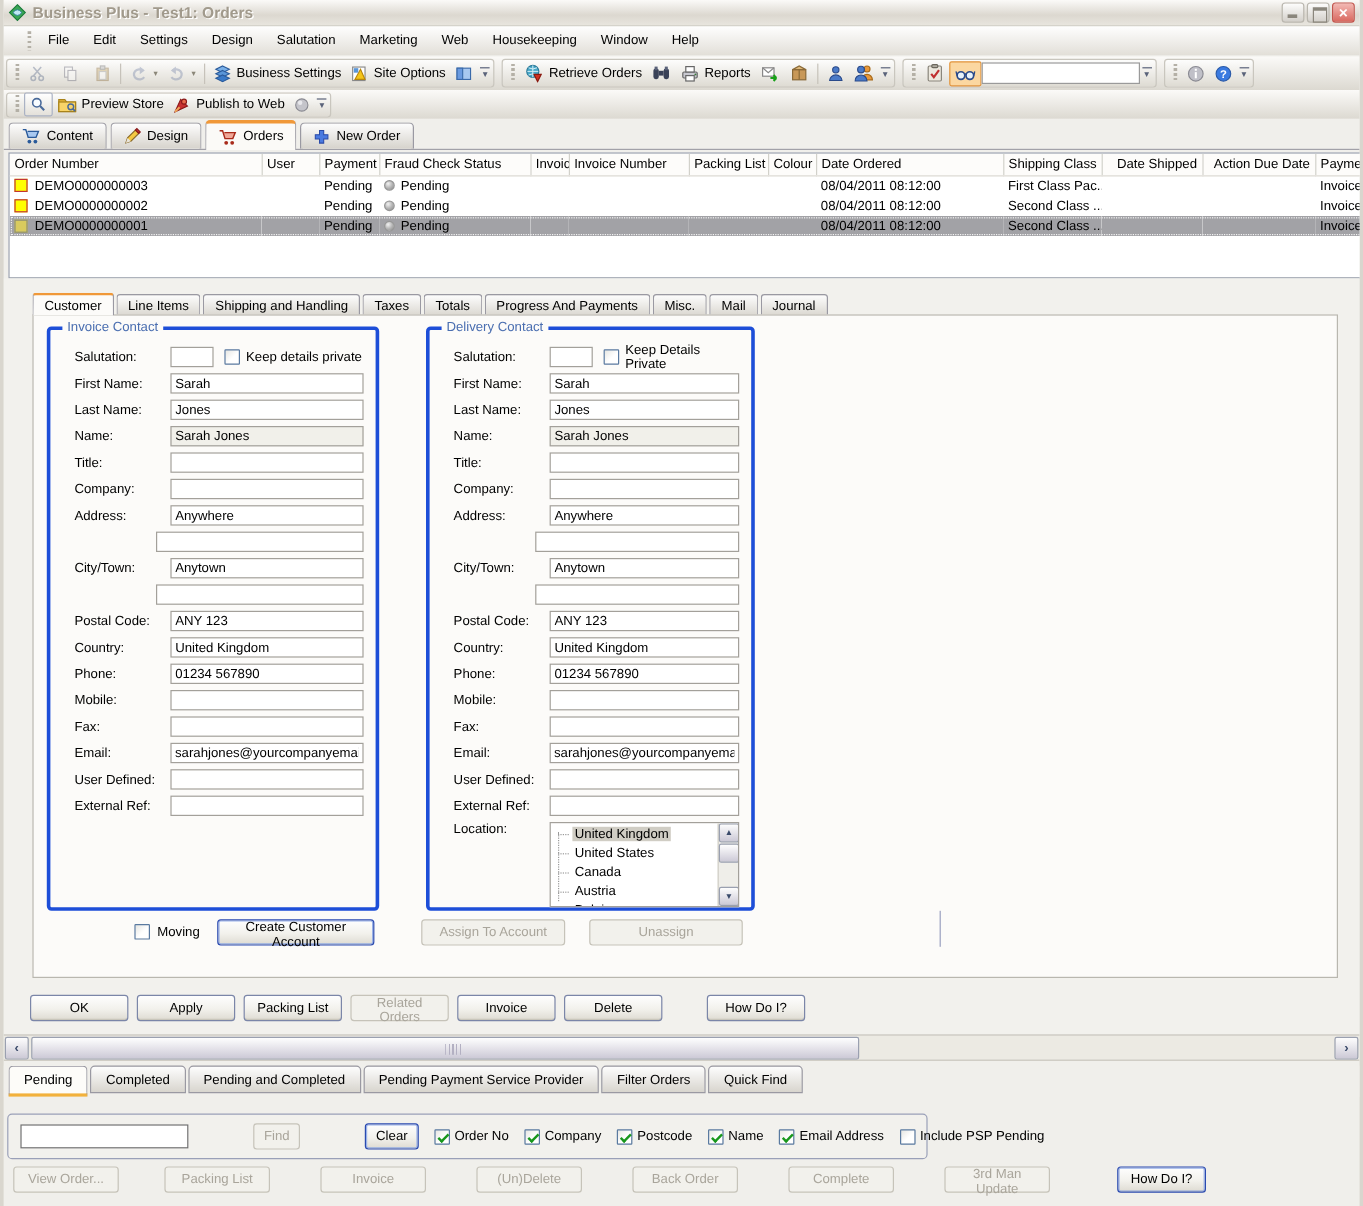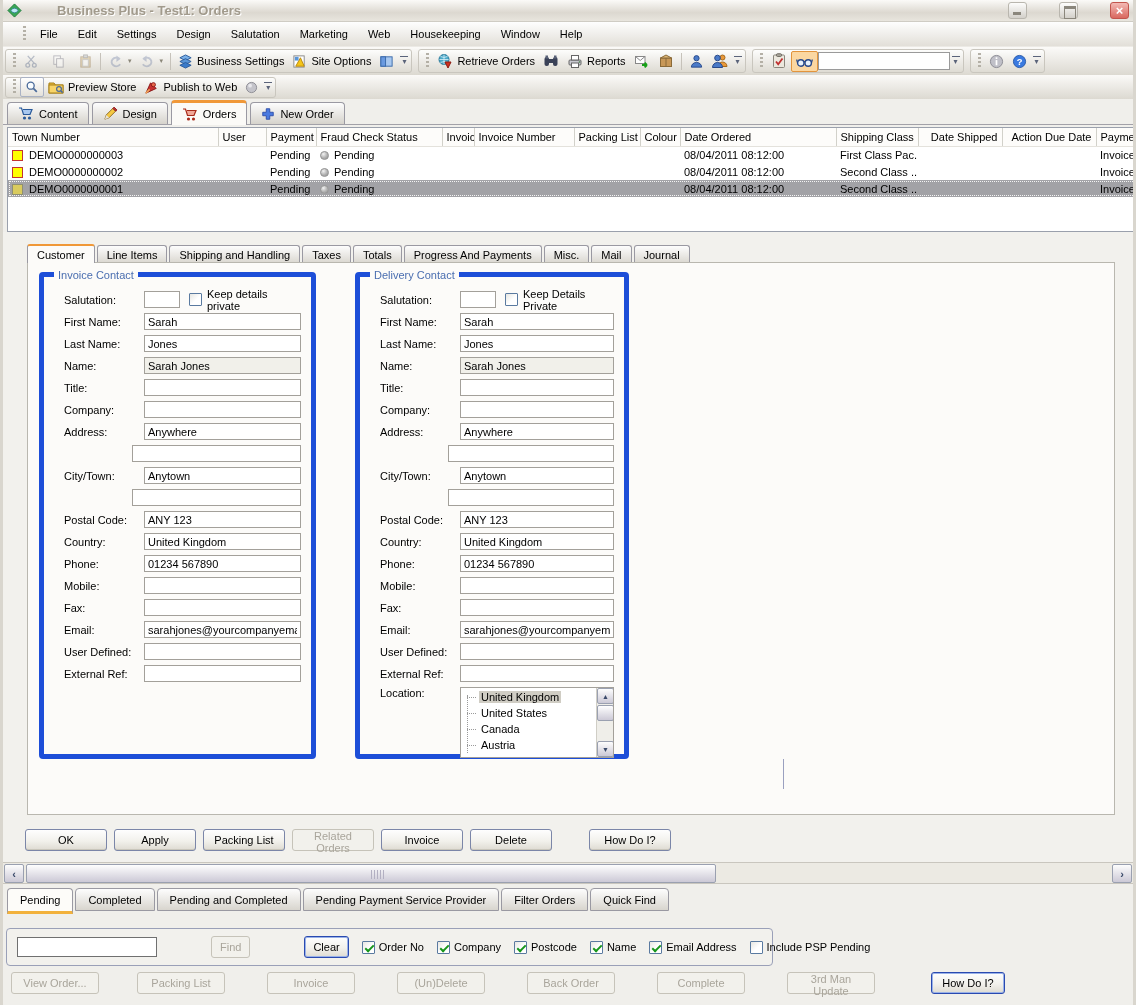--- a/index.html
+++ b/index.html
@@ -4,21 +4,21 @@
 <style>
   html,body{margin:0;padding:0;background:#e6e3dc;}
   *{box-sizing:border-box;}
   #app{position:relative;width:1136px;height:1005px;background:#f0efeb;
        font-family:"Liberation Sans",sans-serif;font-size:11px;color:#000;overflow:hidden;
        border-left:3px solid #d9d6ce;border-right:3px solid #d9d6ce;}
 
   
   .titlebar{position:absolute;top:0;left:0;right:0;height:22px;
     background:linear-gradient(180deg,#fbfaf8,#dcd8d0 60%,#e8e5de);
-    display:flex;align-items:center;padding:0 4px;border-bottom:1px solid #cfccc4;gap:30px;}
+    display:flex;align-items:center;padding:0 4px;border-bottom:1px solid #cfccc4;}
   .title-text{font-size:13px;font-weight:bold;color:#a19a8c;margin-left:5px;
     text-shadow:1px 1px 0 #ffffff;flex:1;white-space:nowrap;}
   .winbtn{width:19px;height:17px;margin-left:2px;border-radius:3px;border:1px solid #b9b6ae;
     background:linear-gradient(180deg,#fdfdfc,#d3d0ca);position:relative;display:flex;
     align-items:center;justify-content:center;font-weight:bold;color:#6e6a60;}
   .winbtn.min::after{content:"";position:absolute;left:4px;bottom:3px;width:8px;height:3px;background:#8a867c;}
   .winbtn.max::after{content:"";position:absolute;left:4px;top:3px;width:10px;height:9px;
     border:1px solid #8a867c;border-top-width:3px;}
   .winbtn.close{background:linear-gradient(180deg,#f3b9b4,#d9685f);border-color:#c2554d;color:#fff;
     font-size:13px;line-height:13px;}
@@ -72,21 +72,21 @@
   
   .detailarea{position:absolute;top:232px;left:0;right:0;height:630px;background:#f2f1ed;}
   .dtabs{position:absolute;top:12px;left:24px;right:24px;height:19px;display:flex;align-items:flex-end;}
   .dtab{height:18px;display:flex;align-items:center;padding:0 9px;margin-right:2px;
     border:1px solid #9a99a2;border-bottom:none;border-radius:3px 3px 0 0;
     background:linear-gradient(180deg,#fdfdfd,#dad7d0);white-space:nowrap;}
   .dtab.active{background:#fcfbf9;border-top:2px solid #f09838;height:19px;z-index:2;}
   .dcontent{position:absolute;top:30px;left:24px;width:1088px;height:553px;background:#fcfbf9;
     border:1px solid #b9b7af;}
 
-  .groupbox{position:absolute;border:5px solid #1d4ed8;border-radius:4px;padding:14px 10px 8px 8px;}
+  .groupbox{position:absolute;border:3px solid #1d4ed8;border-radius:4px;padding:14px 10px 8px 8px;}
   .gb-invoice{left:11px;top:9px;width:277px;height:487px;}
   .gb-delivery{left:327px;top:9px;width:274px;height:487px;}
   .gb-title{position:absolute;top:-8px;left:10px;background:#fcfbf9;padding:0 4px;color:#4a6eb0;}
   .frow{display:flex;align-items:center;height:17px;margin-bottom:5px;}
   .flabel{width:80px;flex:none;margin-left:12px;}
   .finput{flex:1;height:17px;border:1px solid #a3a09a;background:#fff;font:11px "Liberation Sans",sans-serif;padding:0 3px;min-width:0;}
   .finput.ro{background:#f1f0ea;}
   .finput.small{flex:none;width:36px;}
   .fspacer{width:80px;flex:none;}
   .xpcb{display:inline-block;flex:none;width:13px;height:13px;border:1px solid #5a7aa0;border-radius:1px;
@@ -430,21 +430,21 @@
           <col style="width:66px">
           <col style="width:40px">
         <col style="width:156px">
           <col style="width:82px">
           <col style="width:84px">
           <col style="width:94px">
           <col style="width:100px">
       </colgroup>
       <thead>
         <tr>
-          <th>Town Number</th>
+          <th>Order Number</th>
           <th>User</th>
           <th class="r">Payment</th>
           <th>Fraud Check Status</th>
           <th>Invoice</th>
           <th>Invoice Number</th>
           <th>Packing List</th>
           <th>Colour</th>
           <th>Date Ordered</th>
           <th class="r">Shipping Class</th>
           <th class="r">Date Shipped</th>
@@ -693,20 +693,27 @@
             </div>
             <div class="vsb">
               <span class="vsb-btn" style="top:0">▲</span>
               <span class="vsb-thumb"></span>
               <span class="vsb-btn" style="bottom:0">▼</span>
             </div>
           </div>
         </div>
       </div>
 
+      <div class="actrow">
+        <span class="xpcb" style="position:absolute;left:84px;top:4px;"></span>
+        <span style="position:absolute;left:103px;top:5px;">Moving</span>
+        <button class="btn focus" style="left:153px;top:0;width:131px;">Create Customer Account</button>
+        <button class="btn disabled" style="left:323px;top:0;width:120px;">Assign To Account</button>
+        <button class="btn disabled" style="left:463px;top:0;width:128px;">Unassign</button>
+      </div>
       <div class="strayline"></div>
     </div>
 
     <div class="okrow">
       <button class="btn" style="left:22px;width:82px;">OK</button>
       <button class="btn" style="left:111px;width:82px;">Apply</button>
       <button class="btn" style="left:200px;width:82px;">Packing List</button>
       <button class="btn disabled" style="left:289px;width:82px;">Related Orders</button>
       <button class="btn" style="left:378px;width:82px;">Invoice</button>
       <button class="btn" style="left:467px;width:82px;">Delete</button>

